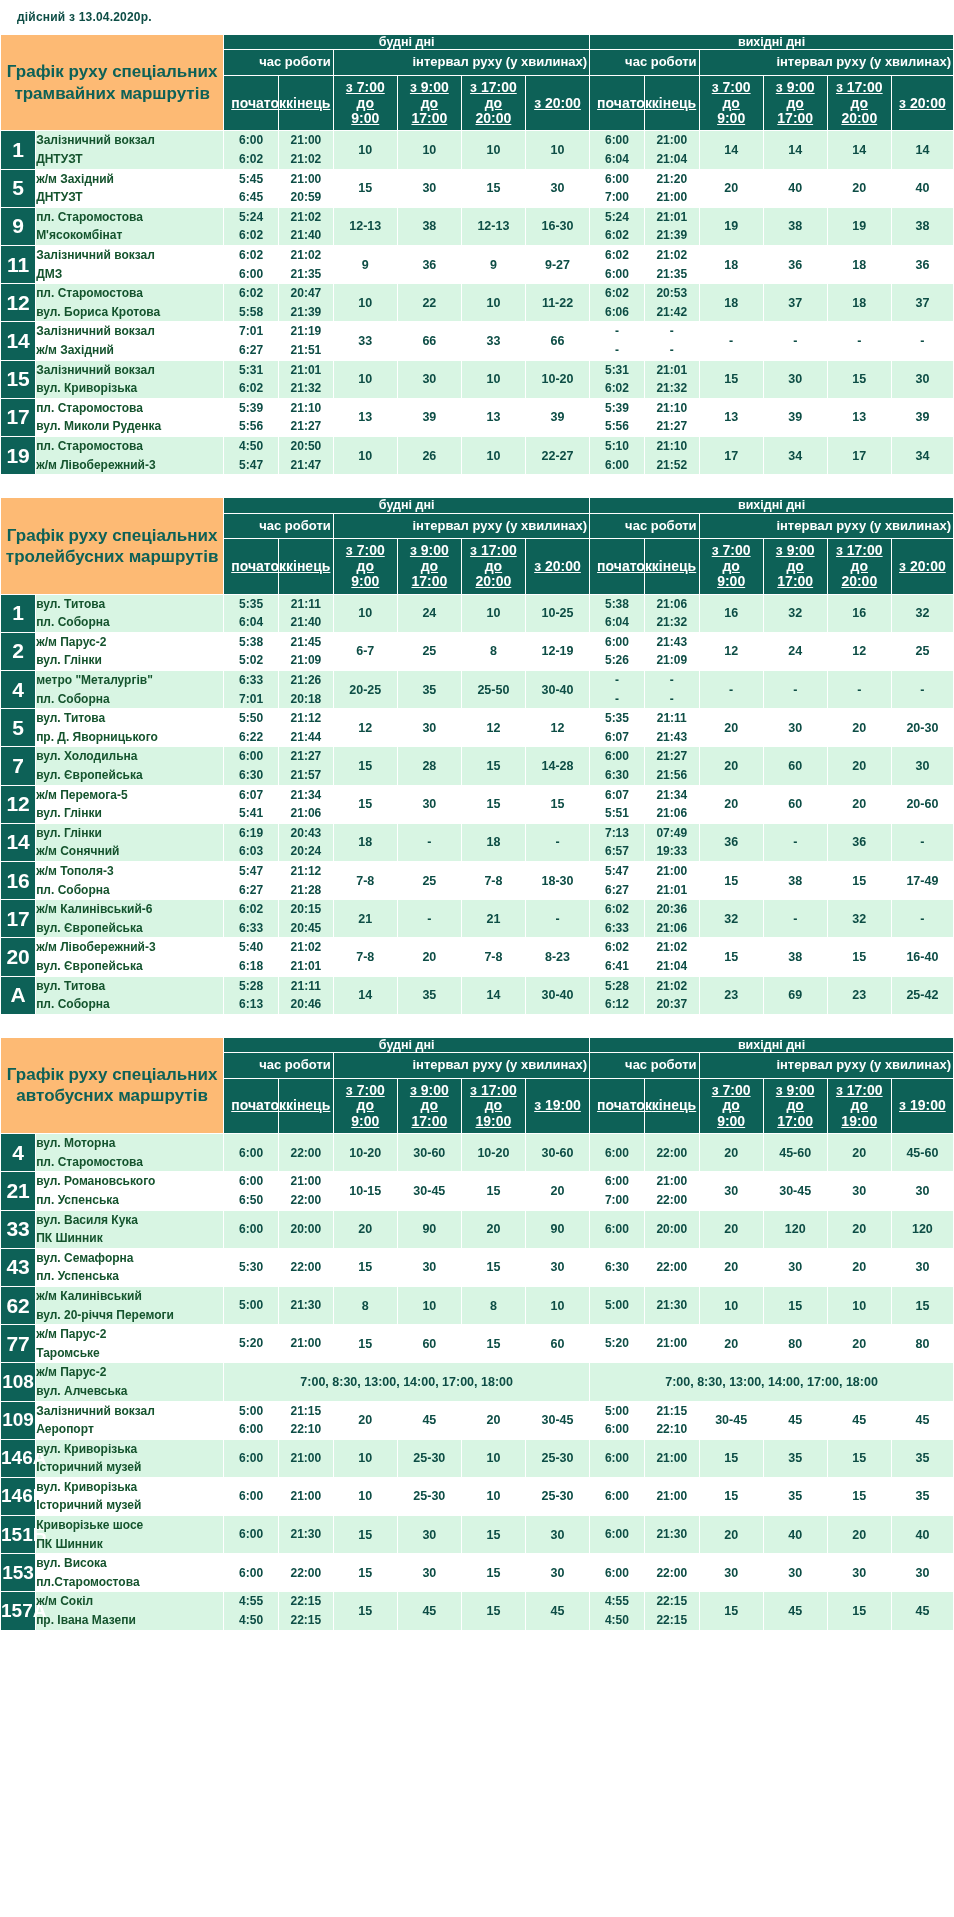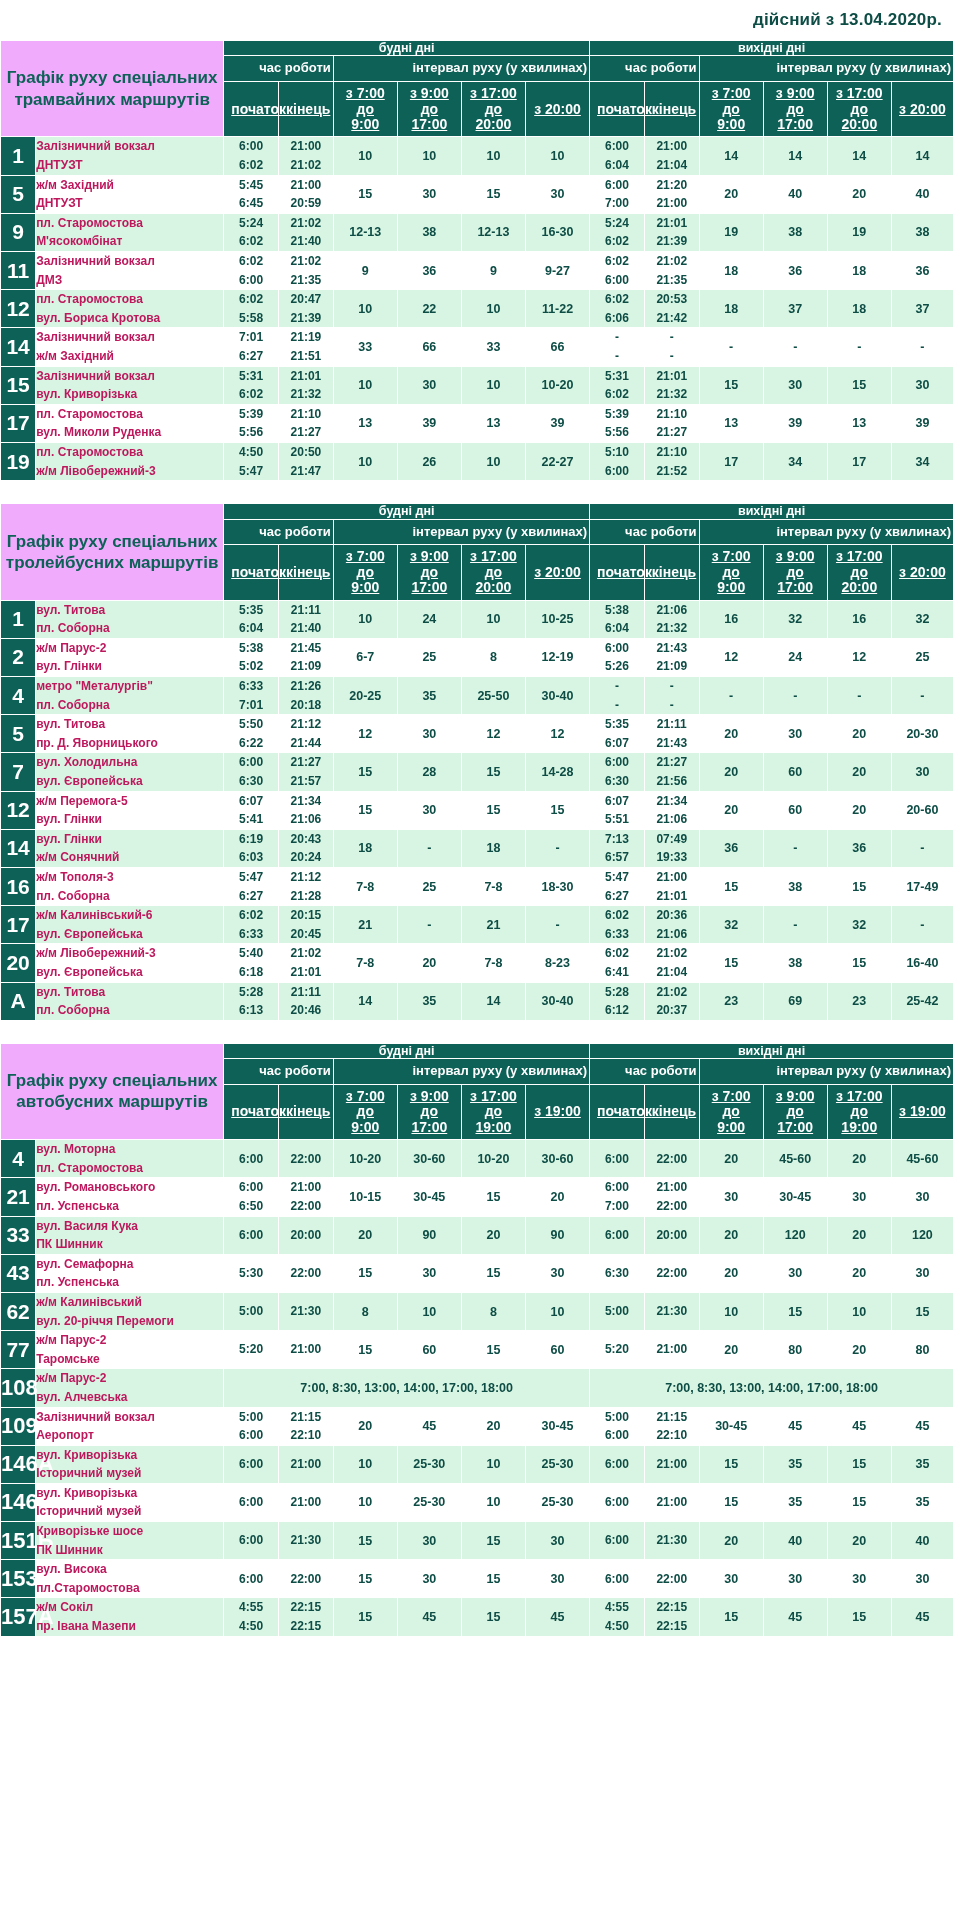--- a/index.html
+++ b/index.html
@@ -6,22 +6,22 @@
   body{
     width:954px;
     background:#ffffff;
     font-family:"Liberation Sans", sans-serif;
     color:#0d4d45;
     -webkit-font-smoothing:antialiased;
   }
   .page{width:954px;position:relative;padding:0;box-sizing:border-box;}
 
   .valid-from{
-    text-align:right;
-    font-size:17px;
+    text-align:left;
+    font-size:12px;
     font-weight:bold;
     color:#0d4d45;
     padding:10px 12px 10px 0;
     letter-spacing:.2px;
     margin-left:17px;
   }
 
   
   .wm{
     position:absolute;
@@ -58,48 +58,48 @@
     text-align:center;
     font-weight:bold;
     font-size:12.5px;
     padding:5px 2px;
     line-height:1.15;
   }
   .hdr.small{font-size:14px;line-height:1.1;padding:4px 7px;text-decoration:underline;}
   .hdr.mid{font-size:13px;padding:5px 2px;text-align:right;}
 
   .title-cell{
-    background:#f0abfc;
+    background:#fdba74;
     color:#0d6157;
     font-size:17px;
     font-weight:bold;
     text-align:center;
     line-height:1.25;
     padding:6px 8px;
     border:none;
   }
 
   
   .rno{
     background:#0d6157;
     color:#ffffff;
     font-weight:bold;
     font-size:21px;
     text-align:center;
     vertical-align:middle;
     border-top:1px solid #ffffff;
     border-bottom:1px solid #ffffff;
   }
-  .rno.small{font-size:22px;margin-top:18px;}
+  .rno.small{font-size:19px;margin-top:18px;}
   .stops{
     font-size:12px;
     font-weight:bold;
     padding:3px 6px 3px 7px;
     line-height:1.55;
-    color:#be185d;
+    color:#14532d;
   }
   .stops div{white-space:nowrap;overflow:hidden;text-overflow:ellipsis;}
   .tm{
     font-size:12px;
     font-weight:bold;
     text-align:center;
     line-height:1.55;
     color:#0d4d45;
     padding:3px 2px;
   }

